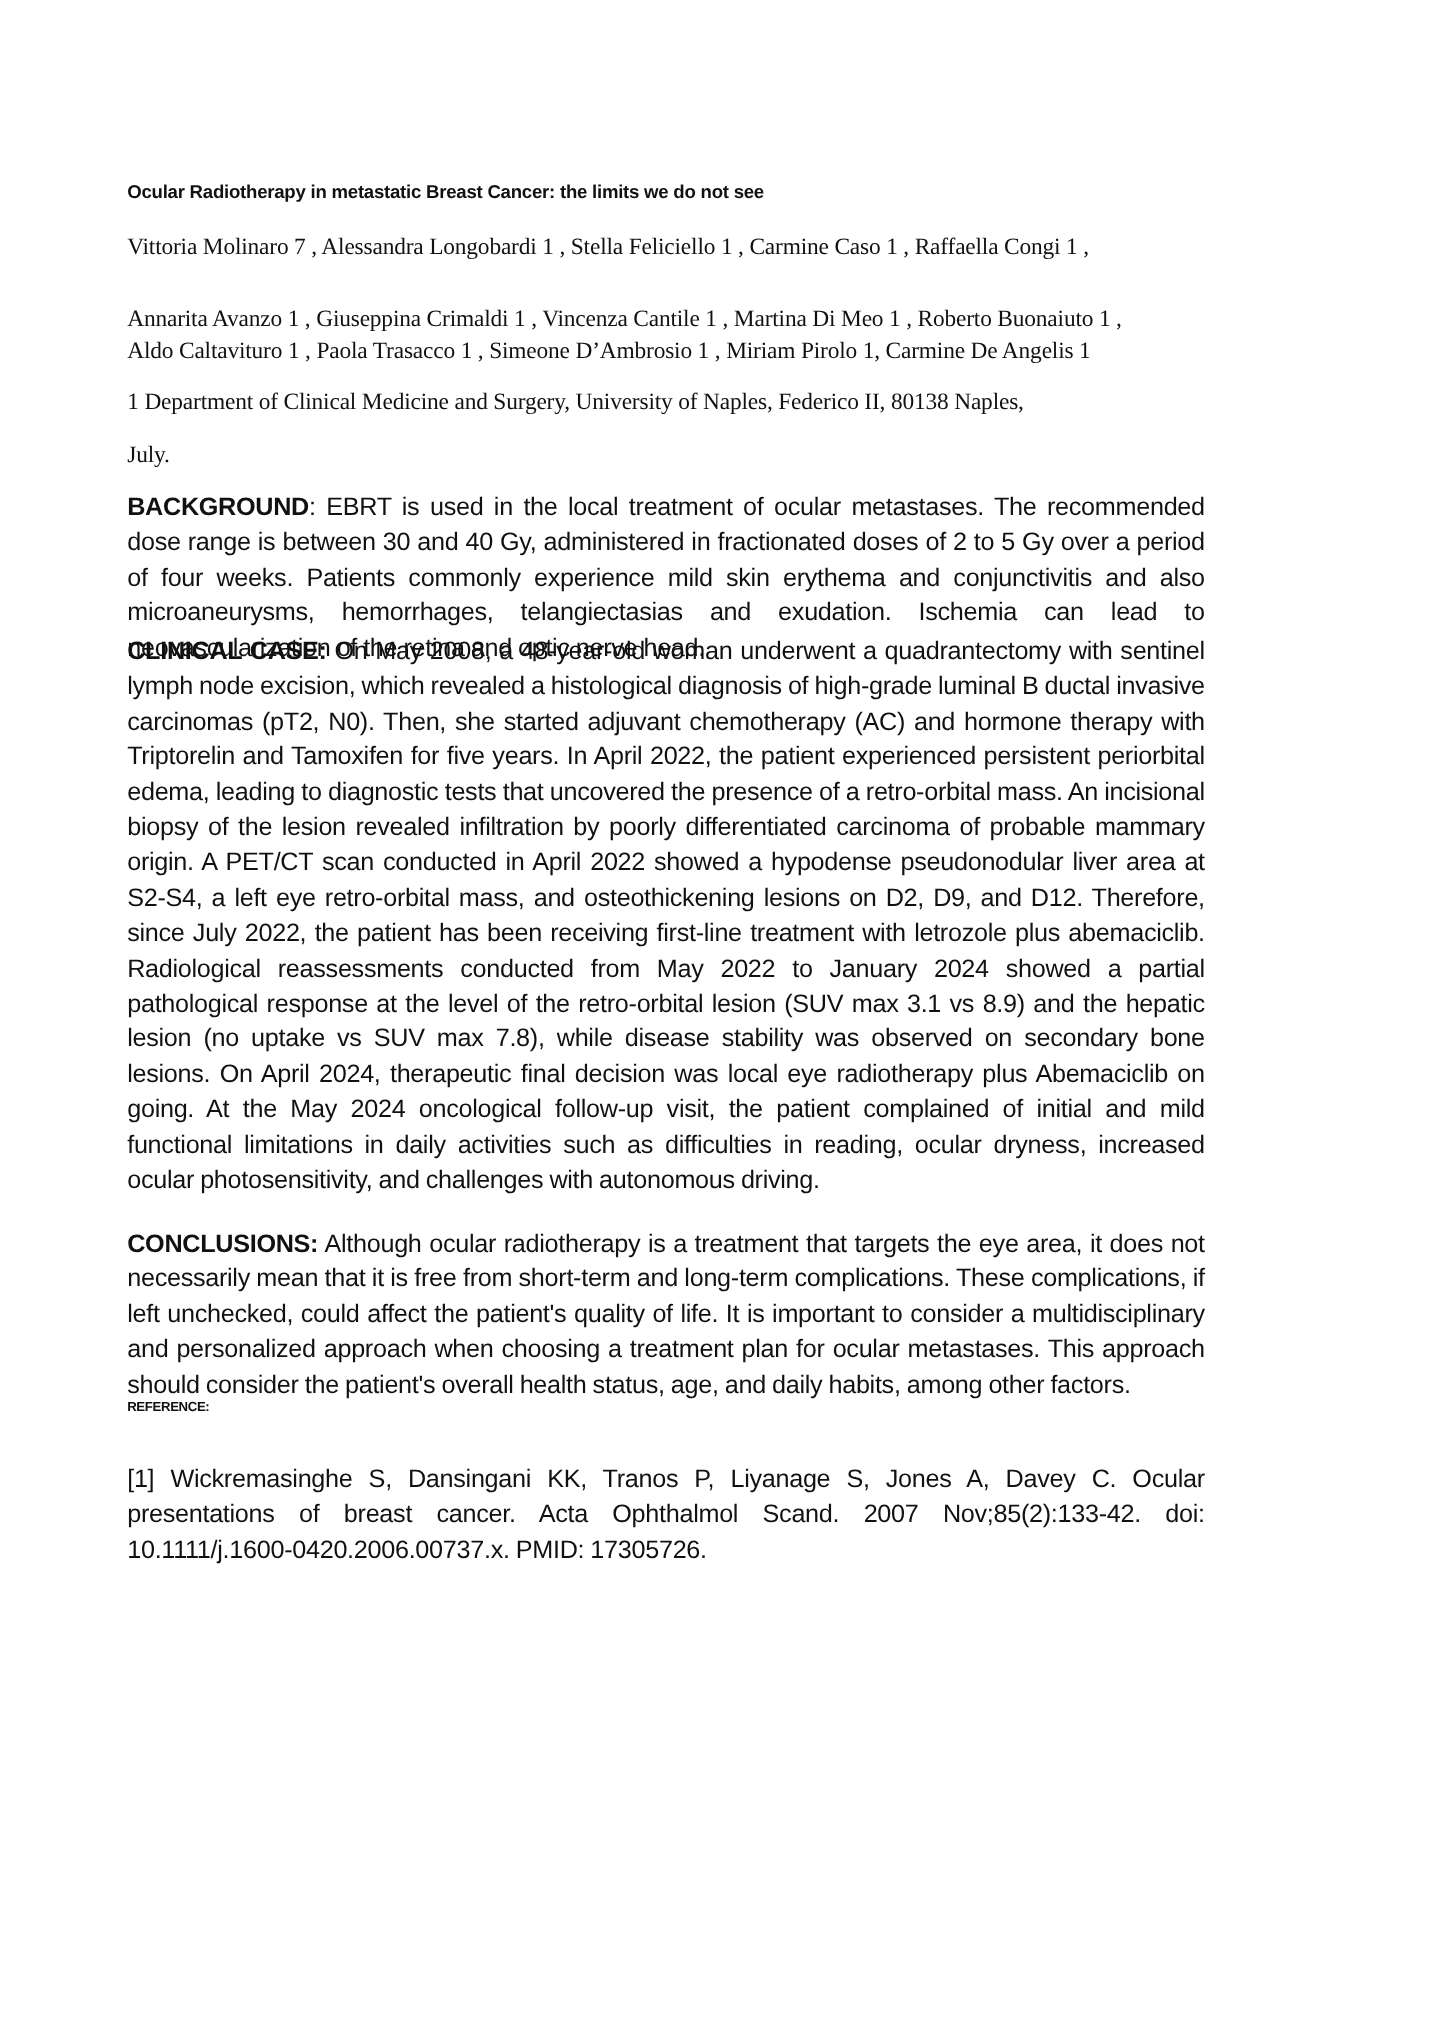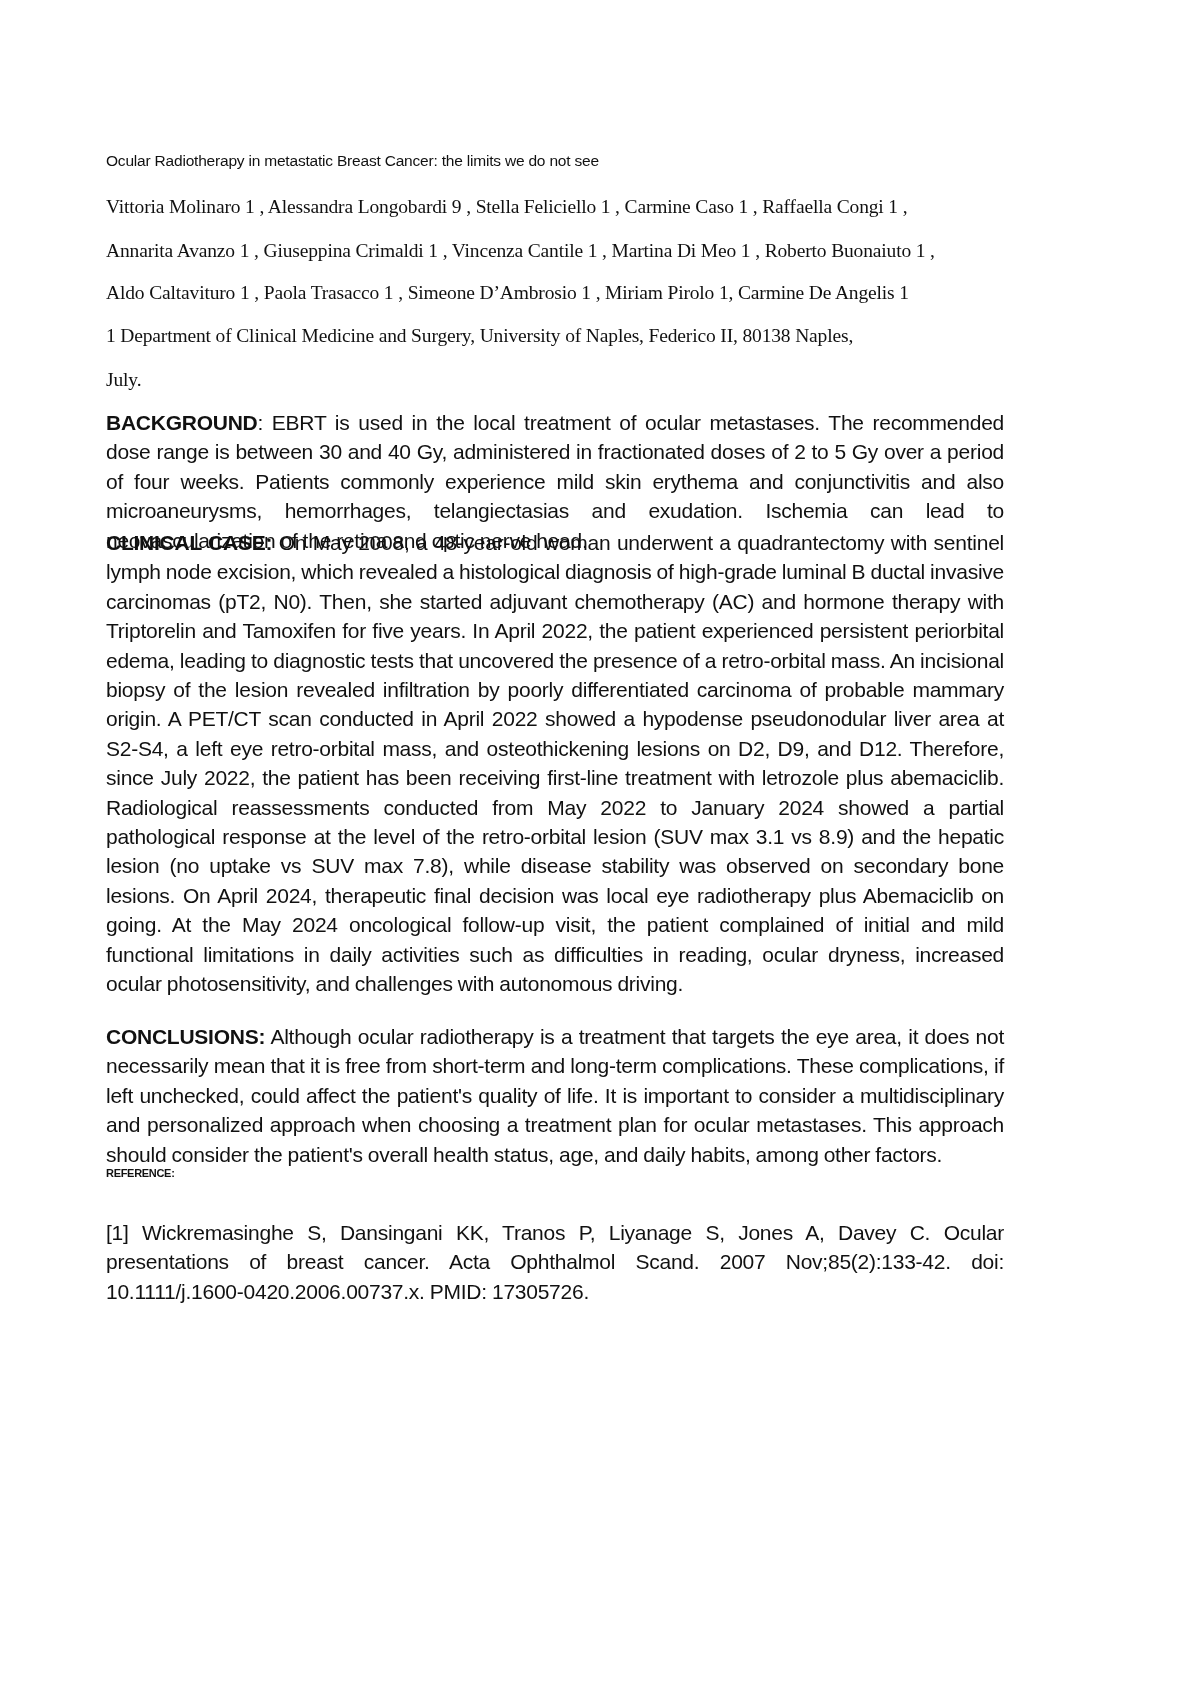--- a/index.html
+++ b/index.html
@@ -19,37 +19,37 @@
       left: 106px;
       top: 0;
       width: 898px;
     }
     .title {
       position: absolute;
       top: 152px;
       left: 0;
       width: 898px;
       font-family: "Liberation Sans", sans-serif;
-      font-weight: normal;
+      font-weight: bold;
       font-size: 15.5px;
       letter-spacing: -0.2px;
       white-space: nowrap;
       margin: 0;
     }
     .serif-line {
       position: absolute;
       left: 0;
       font-family: "Liberation Serif", serif;
       font-size: 19.5px;
       white-space: nowrap;
       margin: 0;
       letter-spacing: -0.15px;
     }
     .authors-1 { top: 196px; }
-    .authors-2 { top: 240px; }
+    .authors-2 { top: 256px; }
     .authors-3 { top: 282px; text-align: right; }
     .affil-1 { top: 325px; }
     .affil-2 { top: 369px; }
 
     .section {
       position: absolute;
       left: 0;
       width: 898px;
       font-family: "Liberation Sans", sans-serif;
       font-size: 21px;
@@ -77,21 +77,21 @@
     }
     .sec-reference { top: 1218px; }
   </style>
 </head>
 <body>
 
 <div class="page">
 
   <h1 class="title">Ocular Radiotherapy in metastatic Breast Cancer: the limits we do not see</h1>
 
-  <p class="serif-line authors-1">Vittoria Molinaro 1 , Alessandra Longobardi 9 , Stella Feliciello 1 , Carmine Caso 1 , Raffaella Congi 1 ,</p>
+  <p class="serif-line authors-1">Vittoria Molinaro 7 , Alessandra Longobardi 1 , Stella Feliciello 1 , Carmine Caso 1 , Raffaella Congi 1 ,</p>
   <p class="serif-line authors-2">Annarita Avanzo 1 , Giuseppina Crimaldi 1 , Vincenza Cantile 1 , Martina Di Meo 1 , Roberto Buonaiuto 1 ,</p>
   <p class="serif-line authors-3">Aldo Caltavituro 1 , Paola Trasacco 1 , Simeone D’Ambrosio 1 , Miriam Pirolo 1, Carmine De Angelis 1</p>
 
   <p class="serif-line affil-1">1 Department of Clinical Medicine and Surgery, University of Naples, Federico II, 80138 Naples,</p>
   <p class="serif-line affil-2">July.</p>
 
   <p class="section sec-background"><b>BACKGROUND</b><span>: </span><span>EBRT is used in the local treatment of ocular metastases. The recommended dose range is between 30 and 40 Gy, administered in fractionated doses of 2 to 5 Gy over a period of four weeks. Patients commonly experience mild skin erythema and conjunctivitis and also microaneurysms, hemorrhages, telangiectasias and exudation. Ischemia can lead to neovascularization of the retina and optic nerve head.</span></p>
 
   <p class="section sec-clinical"><b>CLINICAL CASE:</b><span> On May 2008, a 48-year-old woman underwent a quadrantectomy with sentinel lymph node excision, which revealed a histological diagnosis of high-grade luminal B ductal invasive carcinomas (pT2, N0). Then, she started adjuvant chemotherapy (AC) and hormone therapy with Triptorelin and Tamoxifen for five years. In April 2022, the patient experienced persistent periorbital edema, leading to diagnostic tests that uncovered the presence of a retro-orbital mass. An incisional biopsy of the lesion revealed infiltration by poorly differentiated carcinoma of probable mammary origin. A PET/CT scan conducted in April 2022 showed a hypodense pseudonodular liver area at S2-S4, a left eye retro-orbital mass, and osteothickening lesions on D2, D9, and D12. Therefore, since July 2022, the patient has been receiving first-line treatment with letrozole plus abemaciclib. Radiological reassessments conducted from May 2022 to January 2024 showed a partial pathological response at the level of the retro-orbital lesion (SUV max 3.1 vs 8.9) and the hepatic lesion (no uptake vs SUV max 7.8), while disease stability was observed on secondary bone lesions. On April 2024, therapeutic final decision was local eye radiotherapy plus Abemaciclib on going. At the May 2024 oncological follow-up visit, the patient complained of initial and mild functional limitations in daily activities such as difficulties in reading, ocular dryness, increased ocular photosensitivity, and challenges with autonomous driving.</span></p>
 

